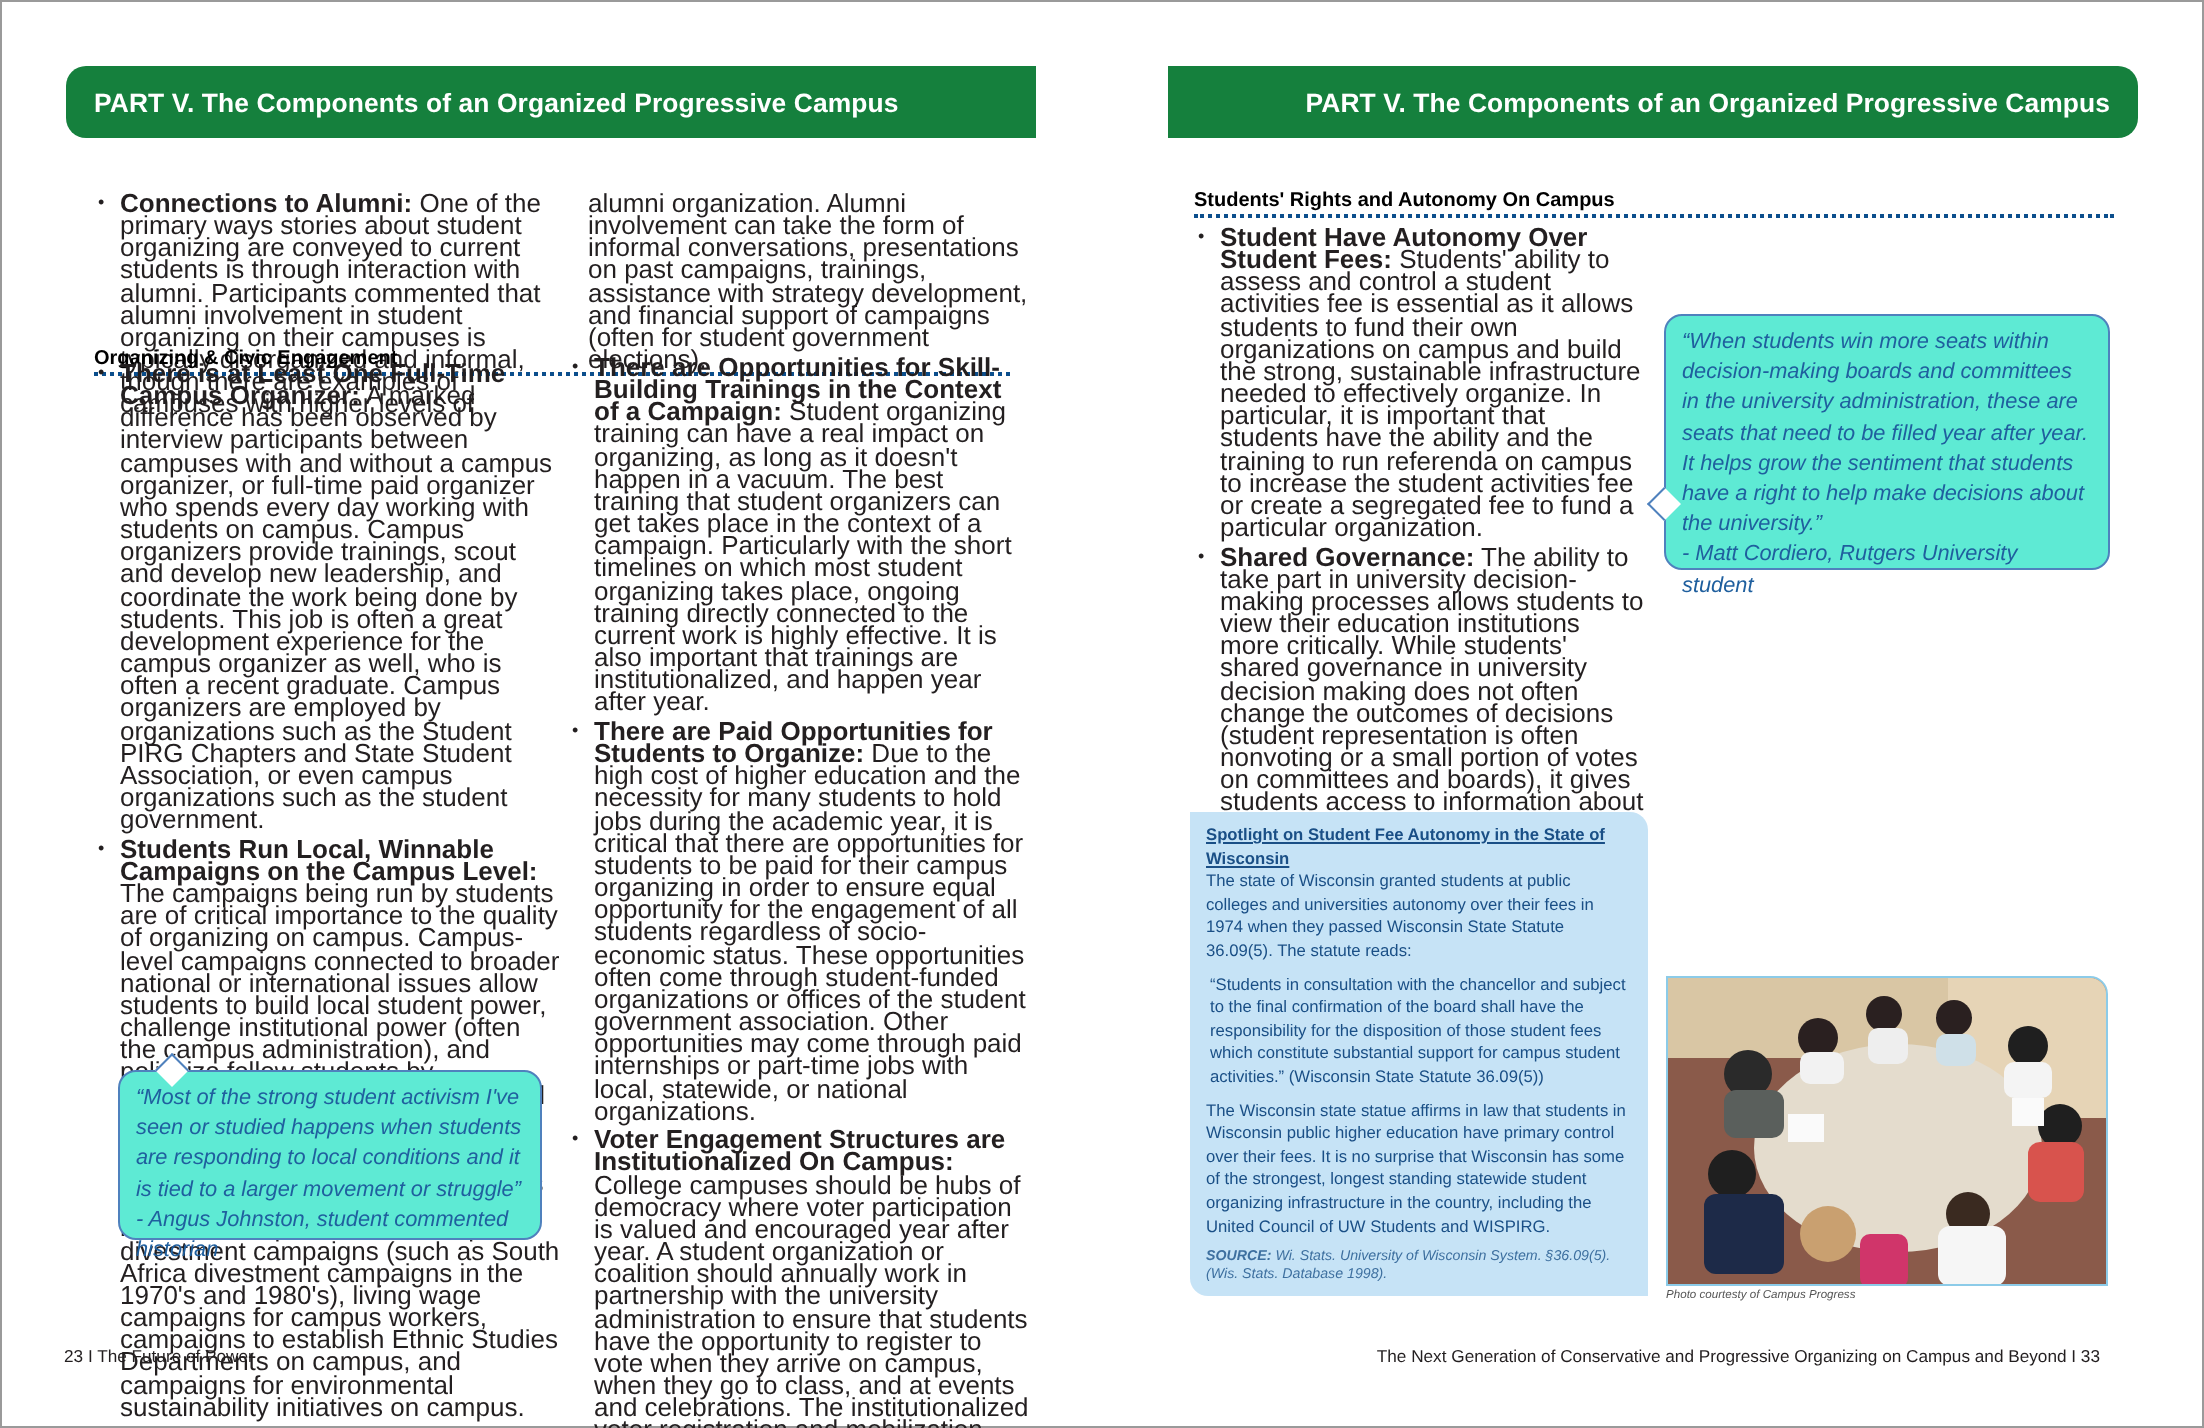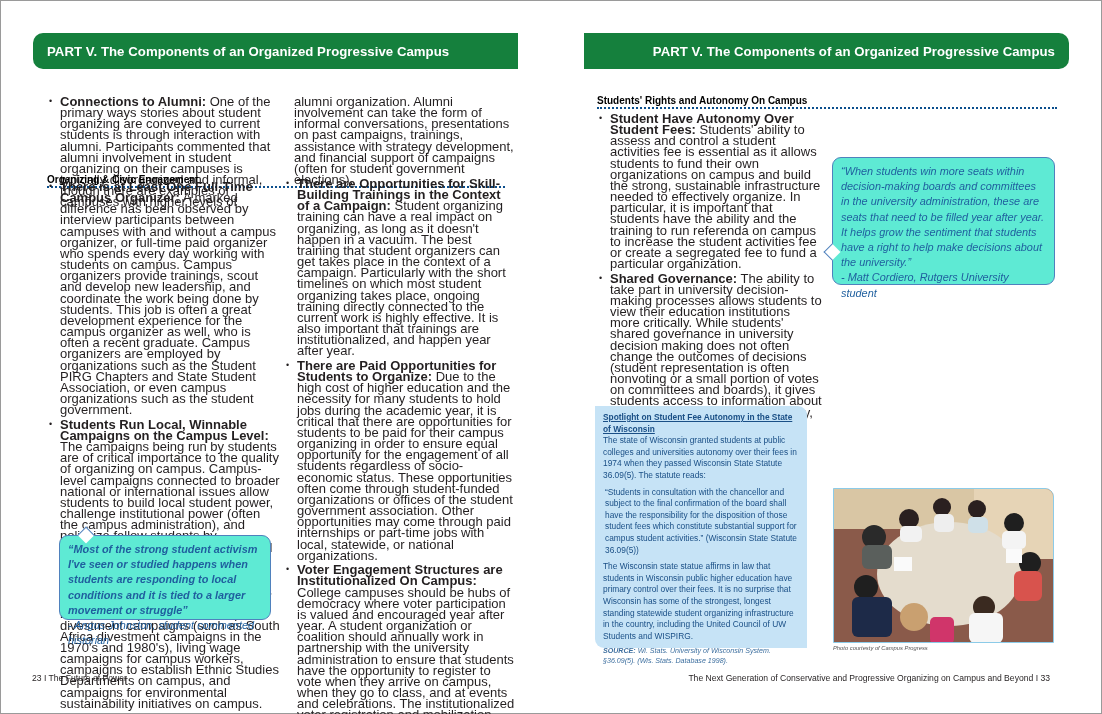--- a/index.html
+++ b/index.html
@@ -28,21 +28,21 @@
   }
 
   .quote-box {
     position: absolute; border: 1.3px solid #4f81bd; border-radius: 9px; background: #5eead4;
     color: #1f5f9e; font-style: italic; font-size: 10.9px; line-height: 15.2px; padding: 6px 8px;
   }
   .quote-box .caret-up { position: absolute; width: 12px; height: 12px; background: #fff; border-left: 1.3px solid #4f81bd; border-top: 1.3px solid #4f81bd; transform: rotate(45deg); }
   .quote-box .caret-left { position: absolute; width: 12px; height: 12px; background: #fff; border-left: 1.3px solid #4f81bd; border-bottom: 1.3px solid #4f81bd; transform: rotate(45deg); }
 
   .spotlight {
-    position: absolute; left: 595px; top: 406px; width: 212px; height: 242px;
+    position: absolute; left: 595px; top: 406px; width: 229px; height: 242px;
     background: #c6e3f6; border-radius: 0 9px 0 9px; padding: 6px 8px;
     font-size: 8.35px; line-height: 11.6px; color: #1a4f86;
   }
   .spotlight .sp-title { font-weight: bold; text-decoration: underline; color: #1a4f86; }
   .spotlight p { margin-bottom: 5px; }
   .spotlight .sp-quote { padding-left: 2px; }
   .spotlight .source { font-style: italic; font-size: 7.1px; line-height: 9.3px; color: #3d6f9f; margin-top: 4px; }
   .spotlight .source b { font-weight: bold; }
 
   .photo {
@@ -86,21 +86,21 @@
 <div class="col" style="left:284px; top:178px; width:232px;">
   <ul class="bullet-list">
     <li><b>There are Opportunities for Skill-Building Trainings in the Context of a Campaign:</b><span> Student organizing training can have a real impact on organizing, as long as it doesn't happen in a vacuum. The best training that student organizers can get takes place in the context of a campaign. Particularly with the short timelines on which most student organizing takes place, ongoing training directly connected to the current work is highly effective. It is also important that trainings are institutionalized, and happen year after year.</span></li>
     <li><b>There are Paid Opportunities for Students to Organize:</b><span> Due to the high cost of higher education and the necessity for many students to hold jobs during the academic year, it is critical that there are opportunities for students to be paid for their campus organizing in order to ensure equal opportunity for the engagement of all students regardless of socio-economic status. These opportunities often come through student-funded organizations or offices of the student government association. Other opportunities may come through paid internships or part-time jobs with local, statewide, or national organizations.</span></li>
     <li><b>Voter Engagement Structures are Institutionalized On Campus:</b><span> College campuses should be hubs of democracy where voter participation is valued and encouraged year after year. A student organization or coalition should annually work in partnership with the university administration to ensure that students have the opportunity to register to vote when they arrive on campus, when they go to class, and at events and celebrations. The institutionalized voter registration and mobilization effort should maintain a high tech voter file which accommodates both the students voting from a campus address and those maintaining registration at home. Leaders from the campaign should work proactively with the county clerk or other voter registration or campus officials.</span></li>
   </ul>
 </div>
 
 <div class="quote-box" style="left:59px; top:535px; width:212px; height:85px;">
   <div class="caret-up" style="left:20px; top:-7px;"></div>
-  <div style="position:relative;font-weight:bold;">“Most of the strong student activism I've seen or studied happens when students are responding to local conditions and it is tied to a larger movement or struggle”</div>
+  <div style="position:relative;">“Most of the strong student activism I've seen or studied happens when students are responding to local conditions and it is tied to a larger movement or struggle”</div>
   <div style="position:relative;"> - Angus Johnston, student commented historian</div>
 </div>
 
 <div class="footer" style="left:32px;">
   <span>23 I The Future of Power</span>
 </div>
 
 <div class="header-bar header-right">
   <span>PART V. The Components of an Organized Progressive Campus</span>
 </div>

